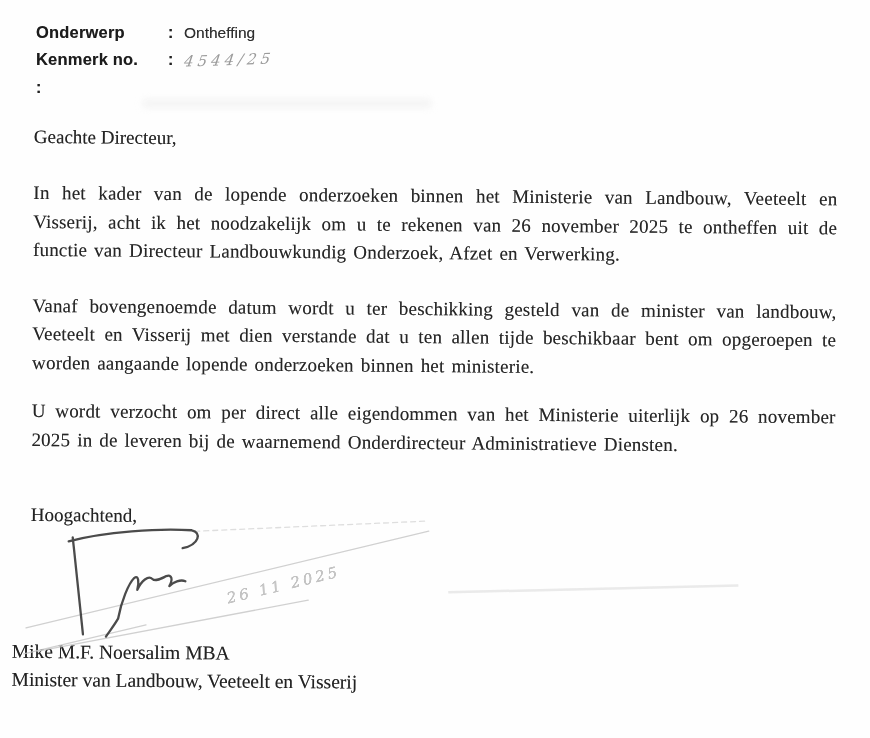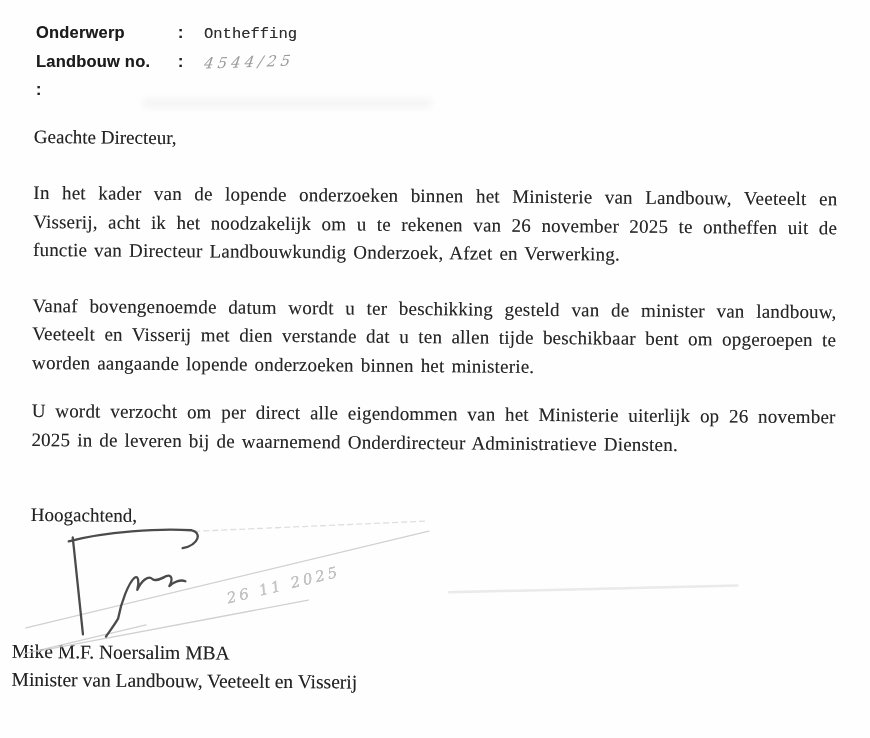--- a/index.html
+++ b/index.html
@@ -14,24 +14,24 @@
   
   .smudge { position:absolute; background:#f4f4f4; filter:blur(3px); border-radius:6px; }
   .smudge.top { top:99px; left:142px; width:290px; height:9px; }
 
   
   .meta-block {
     position:absolute; top:19px; left:36px;
     font-family:"Liberation Sans", sans-serif;
     text-shadow:0 0 0.6px rgba(50,50,50,.55);
   }
-  .meta-row { display:flex; align-items:baseline; line-height:27px;gap:10px; }
+  .meta-row { display:flex; align-items:baseline; line-height:27px; }
   .meta-label { width:132px; font-weight:700; font-size:16.5px; color:#1c1c1c; letter-spacing:.2px; }
   .meta-colon { width:16px; font-weight:600; font-size:16px; color:#222; }
-  .meta-value { font-size:15.5px; font-weight:400; color:#2e2e2e;font-family:Liberation Mono, monospace; }
+  .meta-value { font-size:15.5px; font-weight:400; color:#2e2e2e; }
   .meta-value.handwritten {
     font-family:"DejaVu Serif", serif;
     font-style:italic;
     color:#9b9b9b;
     letter-spacing:4px;
     font-size:15px;
     display:inline-block;
     transform:rotate(-2deg) skewX(-10deg);
     text-shadow:none;
   }
@@ -75,21 +75,21 @@
 
   <div class="smudge top"></div>
 
   <div class="meta-block">
     <div class="meta-row">
       <span class="meta-label">Onderwerp</span>
       <span class="meta-colon">:</span>
       <span class="meta-value">Ontheffing</span>
     </div>
     <div class="meta-row">
-      <span class="meta-label">Landbouw no.</span>
+      <span class="meta-label">Kenmerk no.</span>
       <span class="meta-colon">:</span>
       <span class="meta-value handwritten">4544/25</span>
     </div>
     <div class="meta-row">
       <span class="meta-colon">:</span>
       <span class="meta-value"></span>
     </div>
   </div>
 
   <div class="letter-body">

